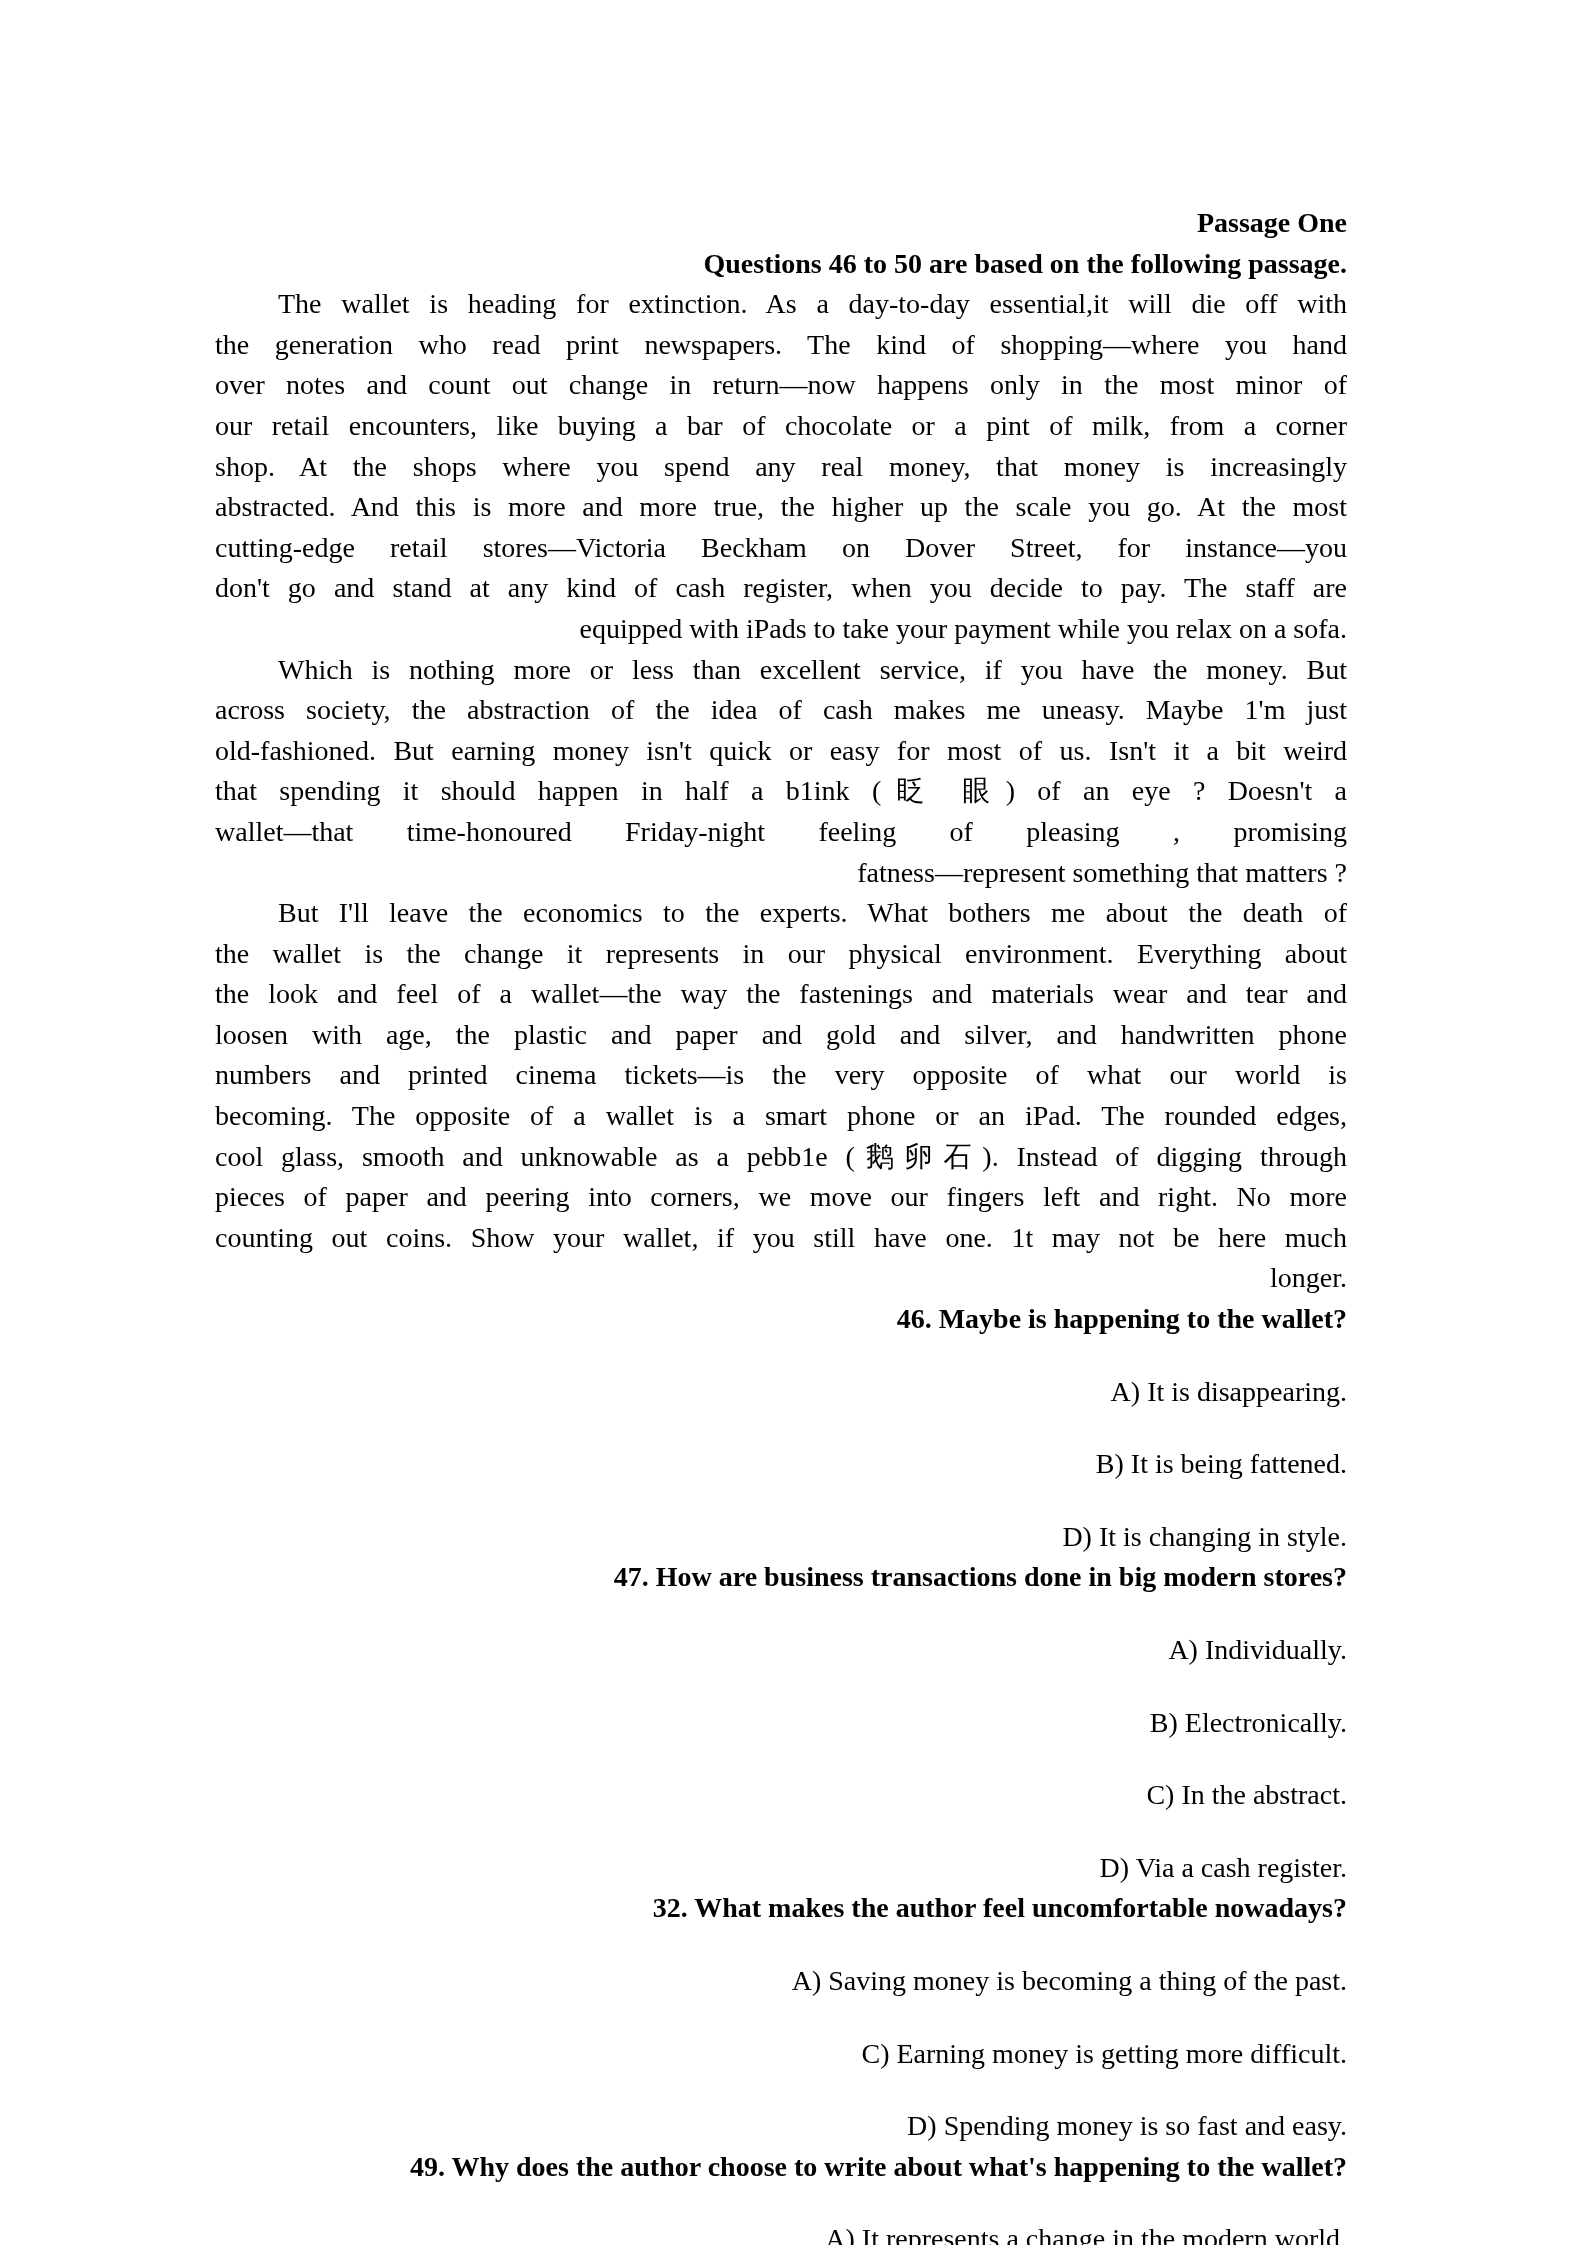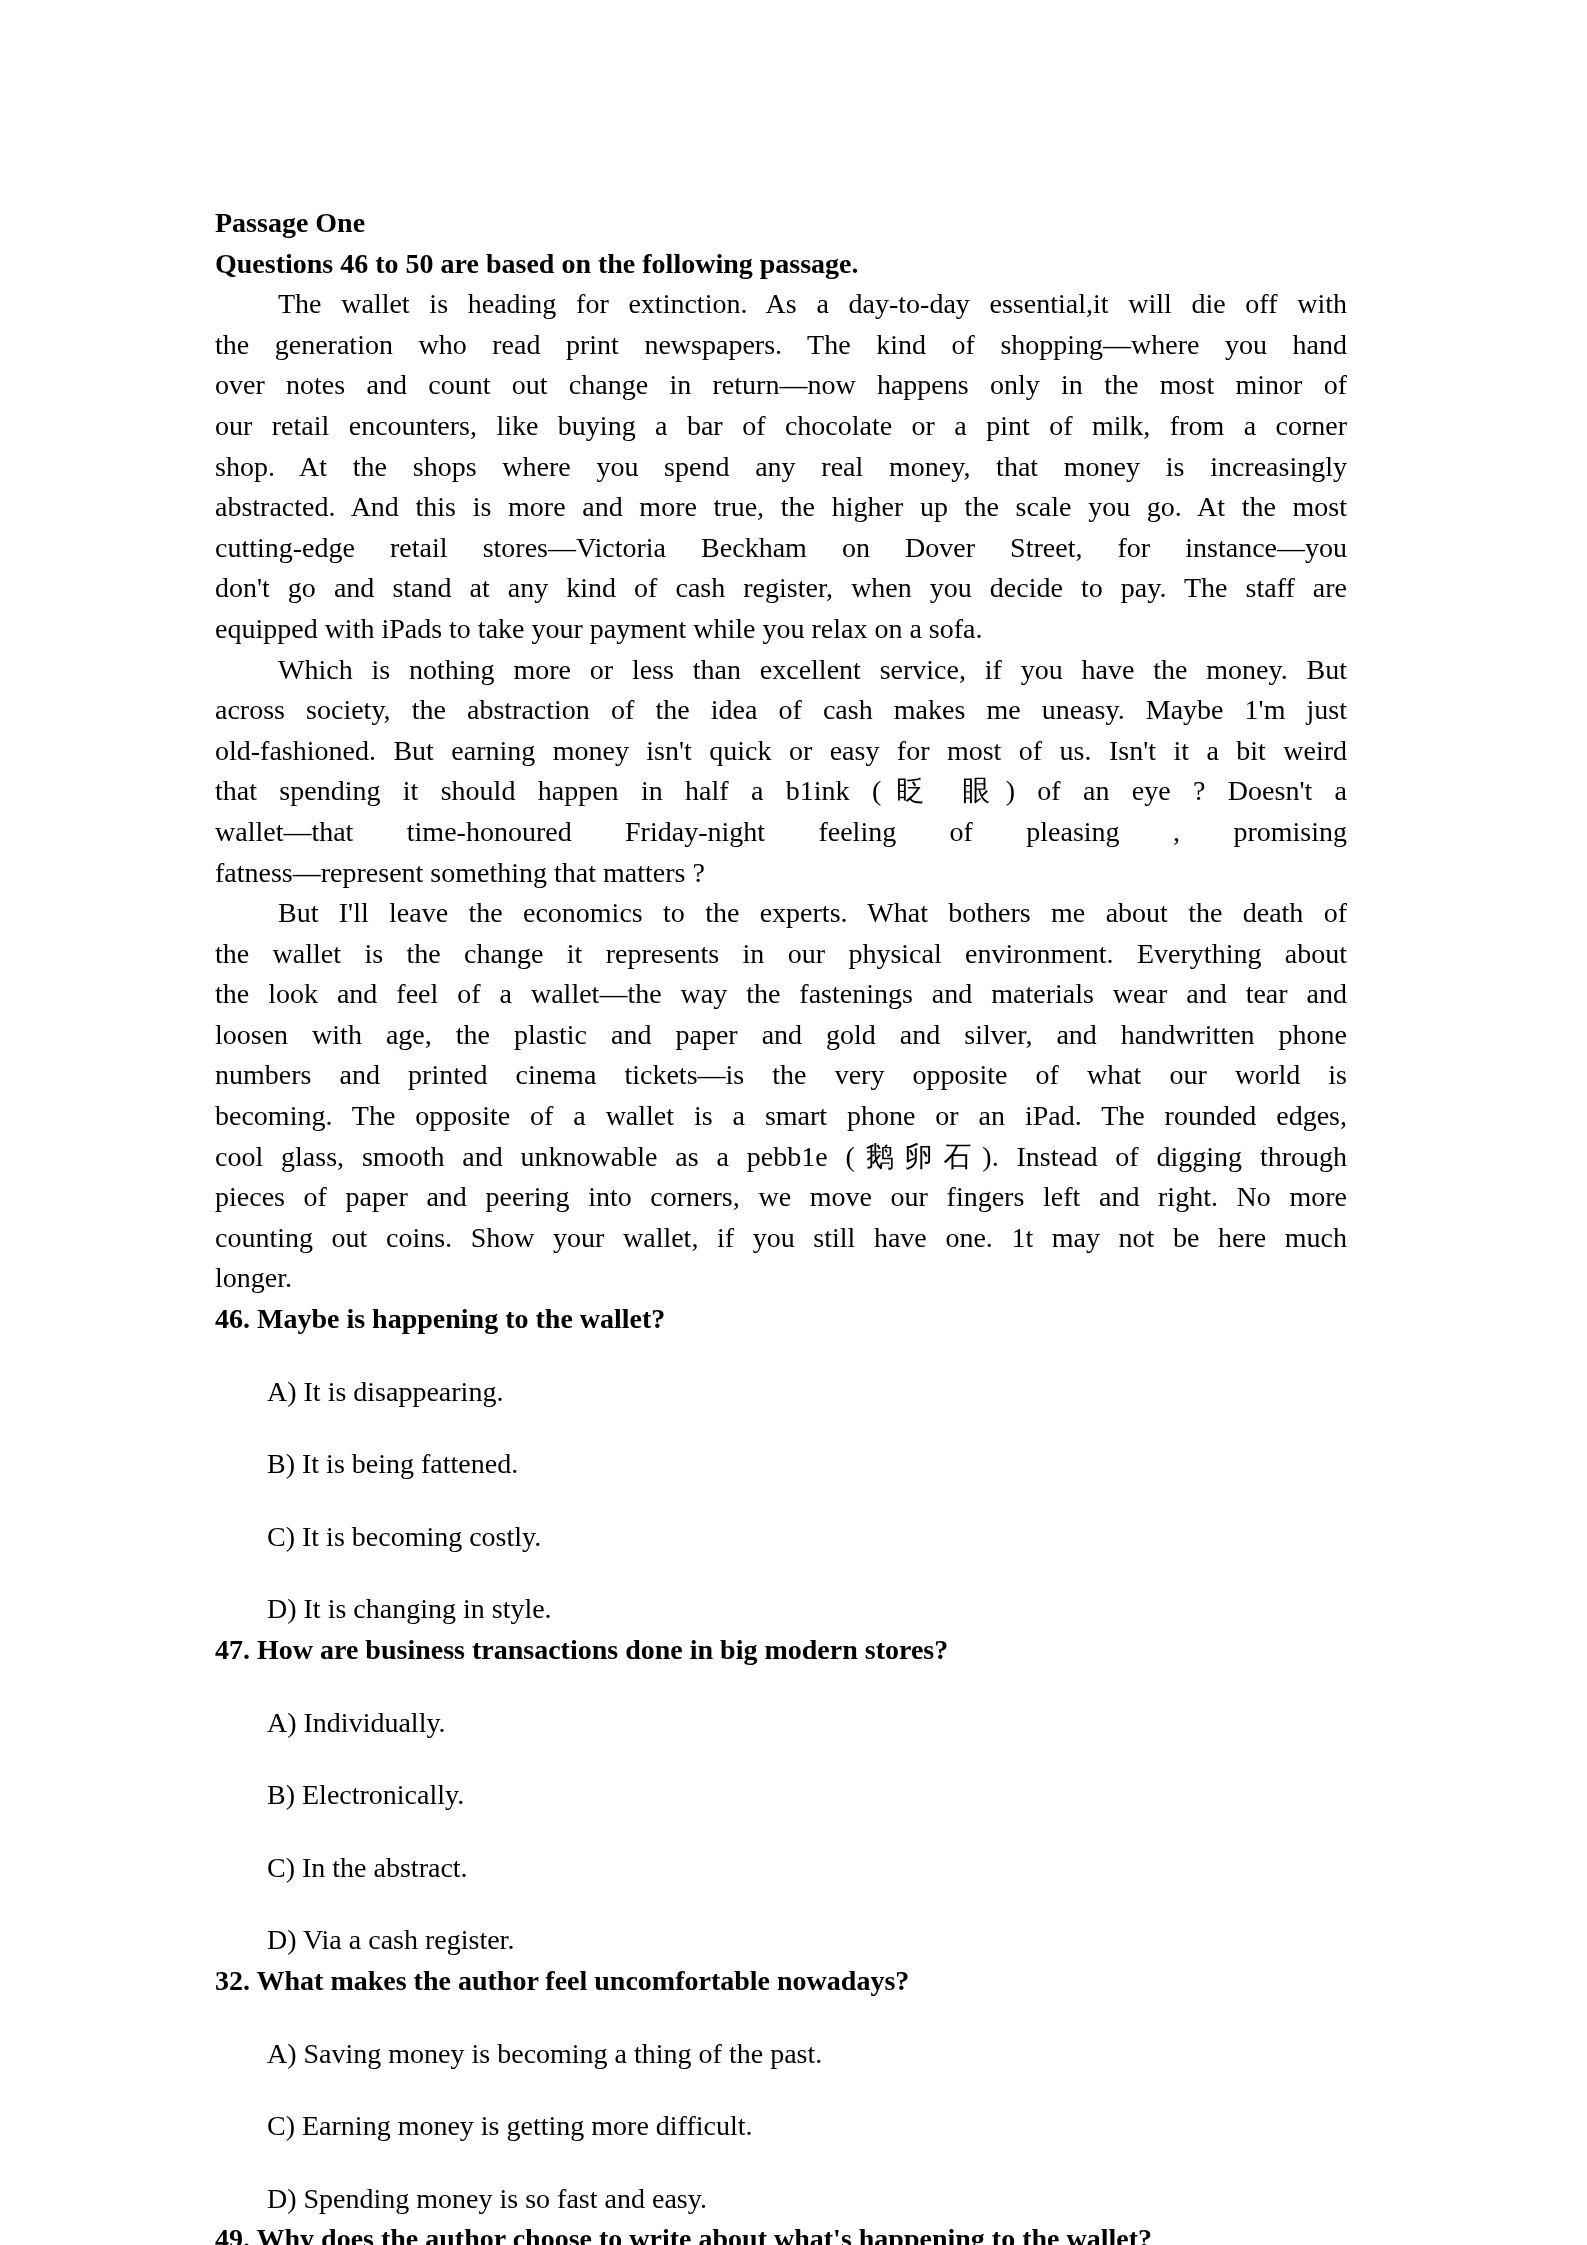--- a/index.html
+++ b/index.html
@@ -21,21 +21,21 @@
   .content {
     position: absolute;
     top: 203px;
     left: 215px;
     width: 1132px;
   }
   .line {
     height: 40.6px;
     overflow: hidden;
     white-space: normal;
-    text-align: left;
+    text-align: right;
   }
   .just {
     text-align: justify;
     text-align-last: justify;
   }
   .indent {
     text-indent: 63px;
   }
   .bold {
     font-weight: bold;
@@ -85,21 +85,20 @@
       <div class="line just">cool glass, smooth and unknowable as a pebb1e (鹅卵石). Instead of digging through</div>
       <div class="line just">pieces of paper and peering into corners, we move our fingers left and right. No more</div>
       <div class="line just">counting out coins. Show your wallet, if you still have one. 1t may not be here much</div>
       <div class="line">longer.</div>
     </div>
 
     <div>
       <div class="line bold"><span>46.</span> <span>Maybe is happening to the wallet?</span></div>
       <div class="line opt">A) It is disappearing.</div>
       <div class="line opt">B) It is being fattened.</div>
-      <div class="line opt">C) It is becoming costly.</div>
       <div class="line opt">D) It is changing in style.</div>
     </div>
 
     <div>
       <div class="line bold"><span>47.</span> <span>How are business transactions done in big modern stores?</span></div>
       <div class="line opt">A) Individually.</div>
       <div class="line opt">B) Electronically.</div>
       <div class="line opt">C) In the abstract.</div>
       <div class="line opt">D) Via a cash register.</div>
     </div>

